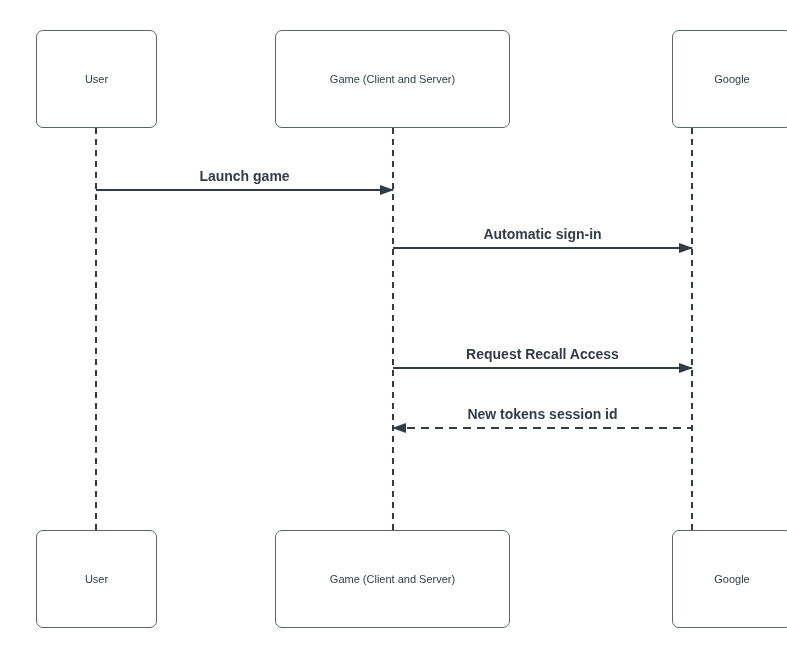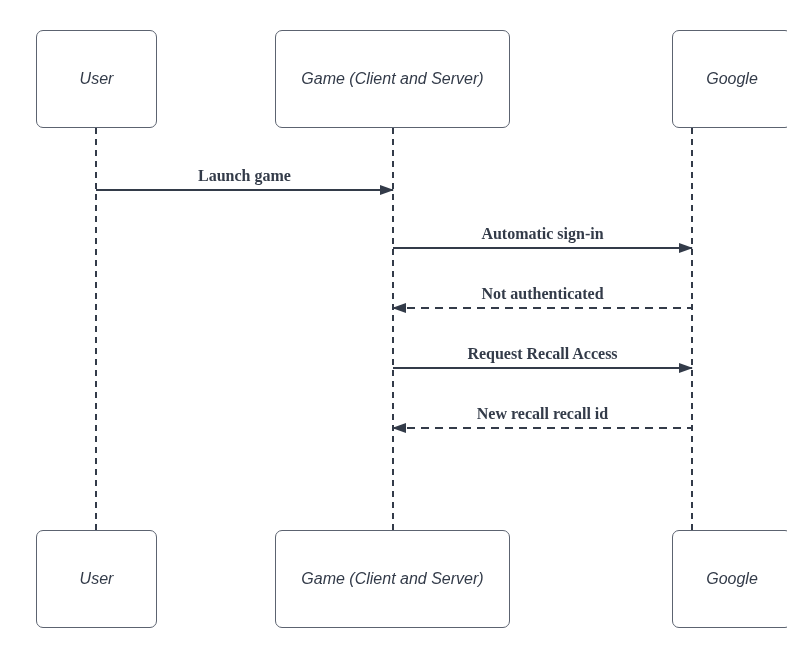--- a/index.html
+++ b/index.html
@@ -15,21 +15,21 @@
   .diagram{position:relative;width:787px;height:660px;background:var(--background);}
 
   
   .actor{
     position:absolute;height:98px;
     border:1px solid var(--box-border);border-radius:7px;
     background:var(--box-fill);
     display:flex;align-items:center;justify-content:center;
     z-index:2;
   }
-  .actor-label{font-size:16px;color:var(--text);white-space:nowrap;font-style:italic;}
+  .actor-label{font-size:11px;color:var(--text);white-space:nowrap;}
   .row-top{top:30px;}
   .row-bottom{top:530px;}
   .actor-user{left:36px;width:121px;}
   .actor-game{left:275px;width:235px;}
   .actor-google{left:632px;width:120px;margin-left:40px;}
 
   
   .lifeline{
     position:absolute;top:128px;height:402px;width:2px;z-index:1;
     background:repeating-linear-gradient(to bottom, var(--stroke) 0 6px, transparent 6px 11px);
@@ -37,22 +37,22 @@
   .lifeline-user{left:95px;}
   .lifeline-game{left:392px;}
   .lifeline-google{left:691px;}
 
   
   .message{
     position:absolute;z-index:3;
     display:flex;flex-direction:column;align-items:center;
   }
   .msg-label{
-    font-size:16px;font-weight:bold;line-height:16px;
-    margin-bottom:5px;white-space:nowrap;color:var(--text);font-family:Liberation Serif, serif;
+    font-size:14px;font-weight:bold;line-height:16px;
+    margin-bottom:5px;white-space:nowrap;color:var(--text);
   }
   .msg-line{position:relative;height:2px;width:100%;}
   .line-solid{background:var(--stroke);}
   .line-dashed{background:repeating-linear-gradient(to right, var(--stroke) 0 8px, transparent 8px 14px);}
   .arrow-right::after{
     content:"";position:absolute;right:-1px;top:50%;transform:translateY(-50%);
     width:0;height:0;
     border-left:14px solid var(--stroke);
     border-top:5.5px solid transparent;border-bottom:5.5px solid transparent;
   }
@@ -101,29 +101,25 @@
   <div class="message msg-1">
     <span class="msg-label">Launch game</span>
     <div class="msg-line line-solid arrow-right"></div>
   </div>
 
   <div class="message msg-2">
     <span class="msg-label">Automatic sign-in</span>
     <div class="msg-line line-solid arrow-right"></div>
   </div>
 
-  <div class="message msg-3">
-    <span class="msg-label">Not authenticated</span>
-    <div class="msg-line line-dashed arrow-left"></div>
-  </div>
 
   <div class="message msg-4">
     <span class="msg-label">Request Recall Access</span>
     <div class="msg-line line-solid arrow-right"></div>
   </div>
 
   <div class="message msg-5">
-    <span class="msg-label">New recall recall id</span>
+    <span class="msg-label">New tokens session id</span>
     <div class="msg-line line-dashed arrow-left"></div>
   </div>
 
 
 </div>
 
 </body></html>

